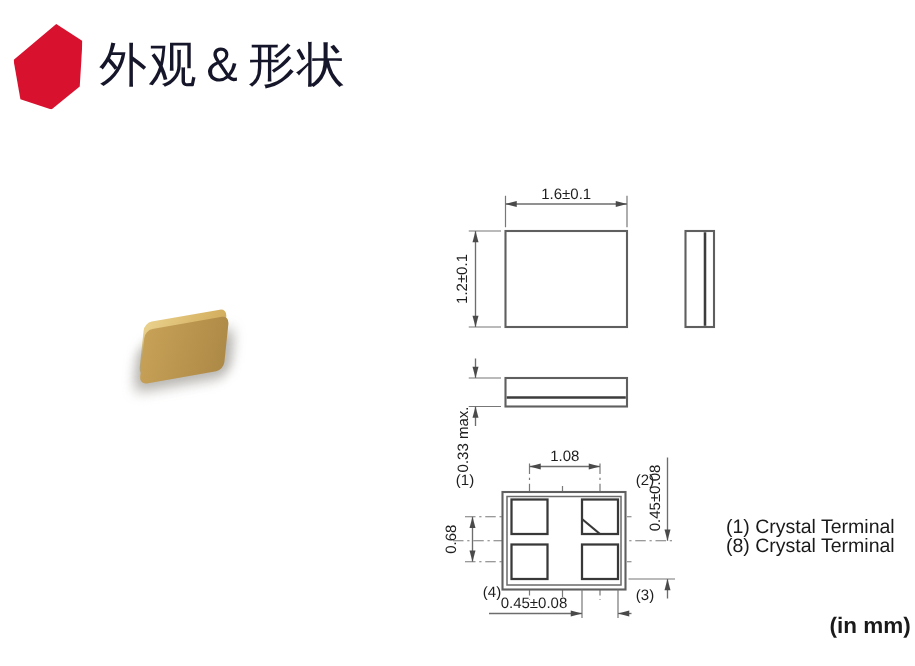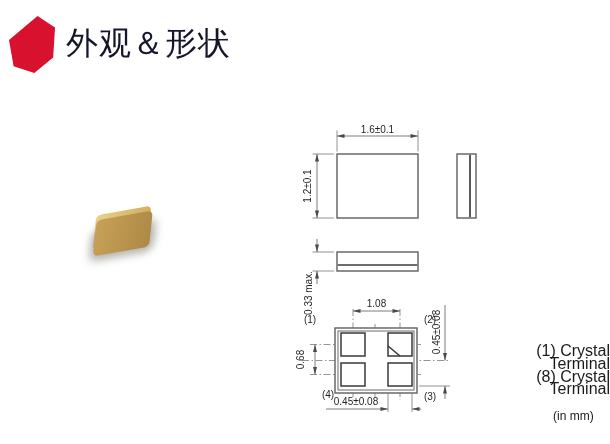--- a/index.html
+++ b/index.html
@@ -43,25 +43,25 @@
   .outline-thin{fill:none;stroke:#6a6a6a;stroke-width:1;}
   .lid{stroke:#3c3c3c;stroke-width:1.7;}
   .pad{fill:#ffffff;stroke:#383838;stroke-width:1.5;}
   .dim{stroke:#6d6d6d;stroke-width:.9;fill:none;}
   .ext{stroke:#777777;stroke-width:.8;fill:none;}
   .cl{stroke:#7a7a7a;stroke-width:.8;fill:none;stroke-dasharray:7 2.5 1.5 2.5;}
   .ah{fill:#4a4a4a;stroke:none;}
   
   .legend{
     position:absolute;left:484px;top:345px;
-    font-size:16px;line-height:12.8px;color:#1a1a1a;text-align:right;
+    font-size:13px;line-height:12.8px;color:#1a1a1a;text-align:right;
   }
   .units{
     position:absolute;left:553px;top:409px;
-    font-size:12px;color:#1a1a1a;
+    font-size:15px;color:#1a1a1a;font-weight:bold;
   }
 </style>
 </head>
 <body>
 
 <div class="hdr-icon"></div>
 <div class="hdr-title">外观＆形状</div>
 
 <div class="chip"></div>
 

